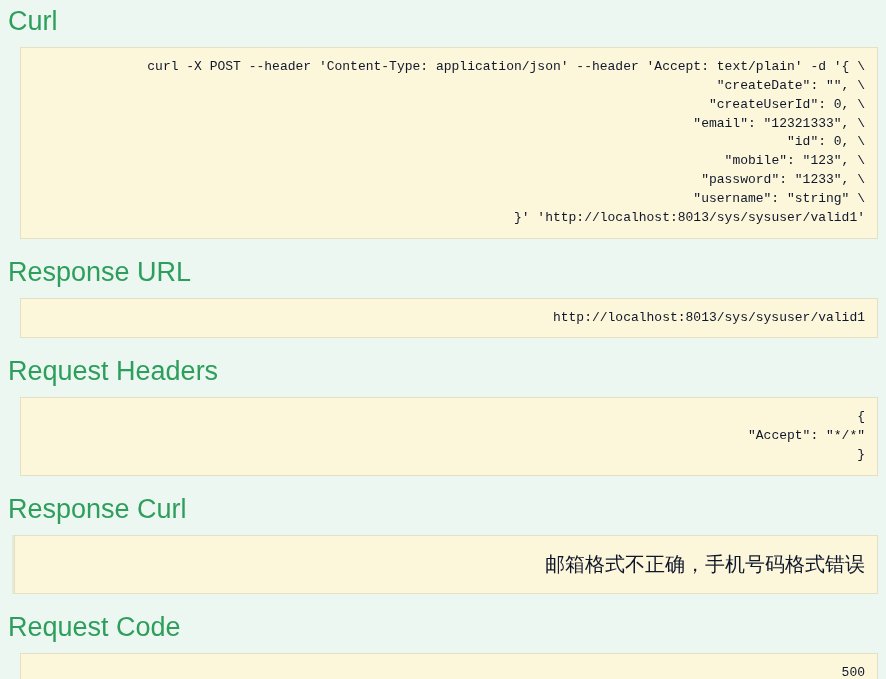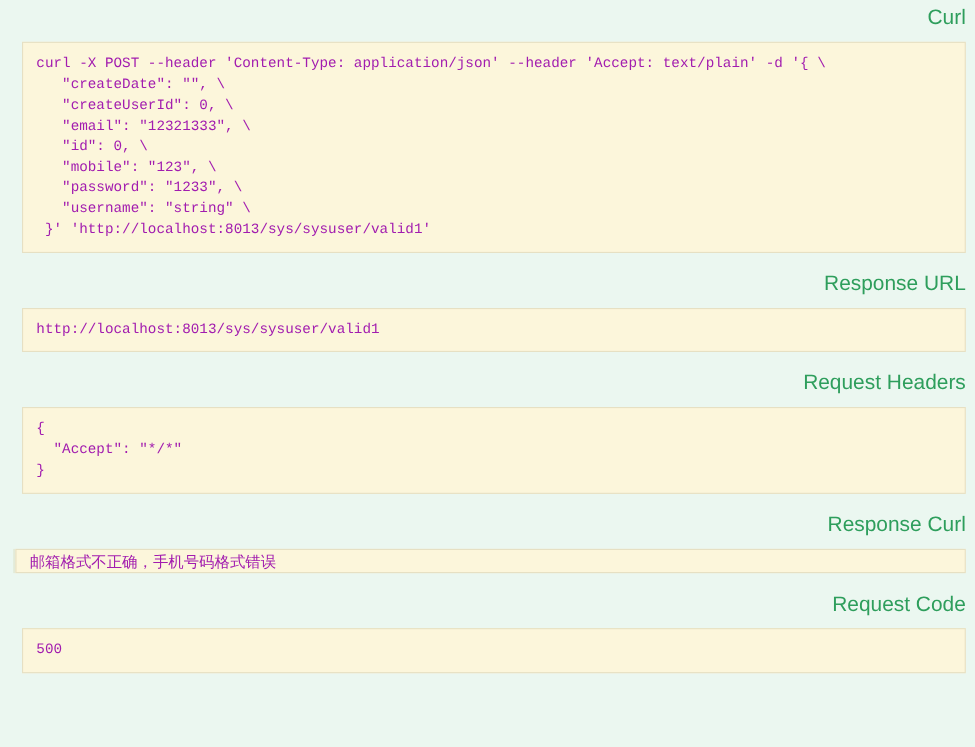--- a/index.html
+++ b/index.html
@@ -5,43 +5,43 @@
   * { box-sizing: border-box; }
   body {
     margin: 0;
     padding: 6px 8px 12px 8px;
     background: #ebf7f0;
     font-family: "Segoe UI", "Microsoft YaHei", Arial, sans-serif;
     width: 886px;
   }
   h3.section-title {
     color: #2e9e5c;
-    font-size: 19px;
+    font-size: 27px;
     font-weight: 400;
-    margin: 0 0 10px 12px;
+    margin: 0 0 10px 0;
     padding: 0;
-    text-align: right;
   }
   .block {
     background: #fcf6db;
     border: 1px solid #e6e0c3;
     padding: 10px 12px;
     font-family: Consolas, "Courier New", monospace;
     font-size: 13px;
     line-height: 1.45;
-    color: #a21caf;
+    color: #0f172a;
     white-space: pre;
     overflow: auto;
     margin: 0 0 18px 12px;
+    text-align: right;
   }
   .block.nomono {
     font-family: "Segoe UI", "Microsoft YaHei", Arial, sans-serif;
-    font-size: 14px;
+    font-size: 20px;
     white-space: normal;
-    padding: 0 12px;
+    padding: 14px 12px;
   }
   .block.shadow {
     box-shadow: -2px 0 0 #e3ead8;
     margin-left: 6px;
   }
 </style>
 </head>
 <body>
 
 <h3 class="section-title">Curl</h3>

